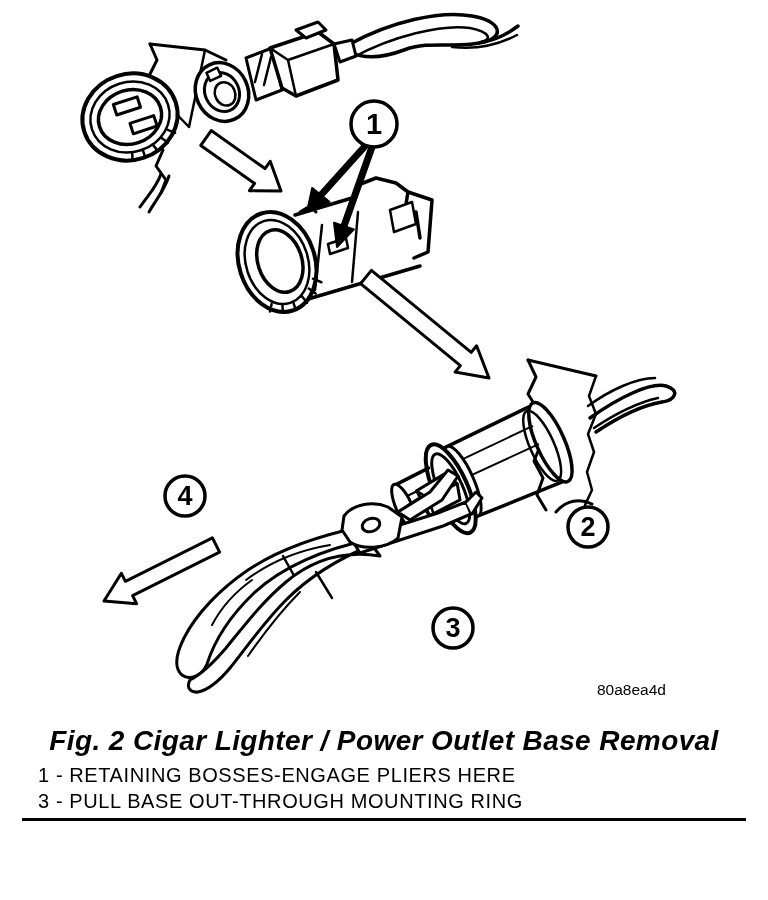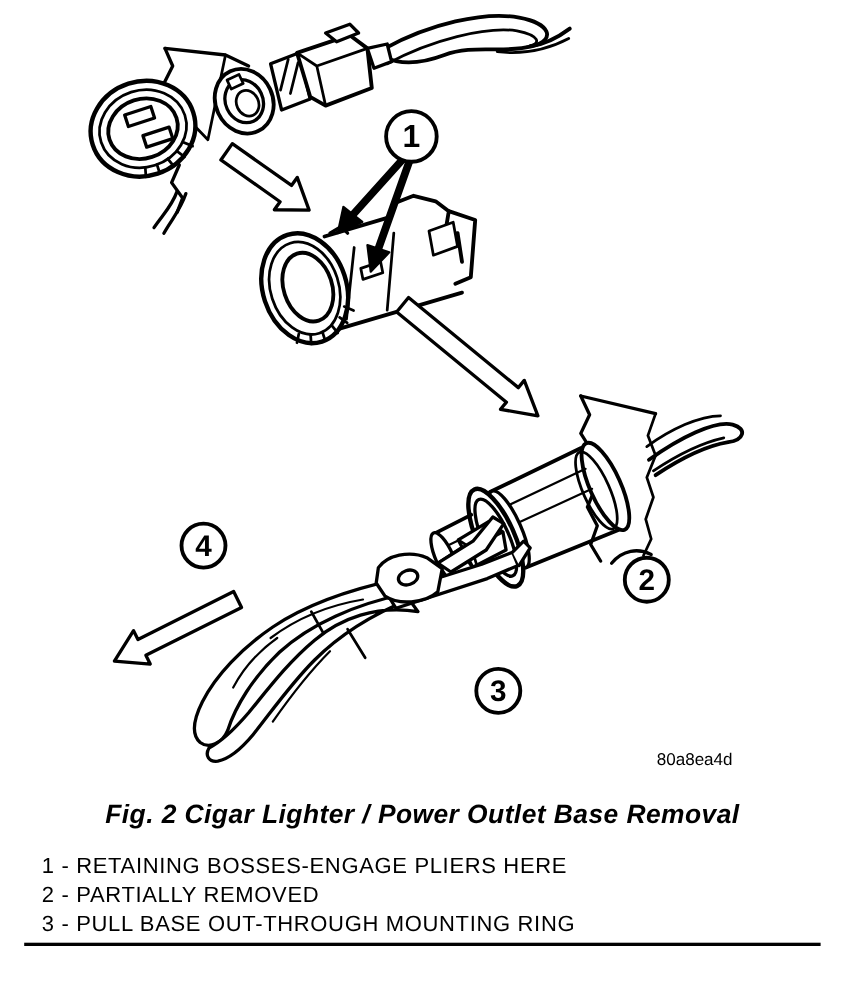--- a/index.html
+++ b/index.html
@@ -6,23 +6,23 @@
   body{
     width:768px;height:900px;background:#ffffff;overflow:hidden;
     font-family:"Liberation Sans",sans-serif;color:#000;
   }
   .fig-wrap{width:768px;height:900px;position:relative;}
   .art{display:block;}
   .caption{
     margin-top:14px;text-align:center;
     font-family:"Liberation Sans",sans-serif;
     font-weight:bold;font-style:italic;
-    font-size:24px;letter-spacing:0.4px;line-height:28px;
+    font-size:28px;letter-spacing:0.4px;line-height:28px;
   }
-  .legend{margin:20px 0 0 38px;}
+  .legend{margin:7px 0 0 38px;}
   .legend-row{
     font-size:20px;line-height:26px;letter-spacing:0.6px;
     white-space:nowrap;
   }
   .rule{
     margin:4px 22px 0 22px;height:0;
     border-top:3px solid #000;
   }
   svg *{vector-effect:none;}
 </style>
@@ -160,18 +160,17 @@
       <text x="185" y="505" text-anchor="middle" font-size="27" font-weight="600" fill="#000" stroke="none">4</text>
     </g>
 
     <text x="597" y="695" font-size="15.5" fill="#000" stroke="none">80a8ea4d</text>
   </svg>
 
   <div class="caption">Fig. 2 Cigar Lighter / Power Outlet Base Removal</div>
 
   <div class="legend">
     <div class="legend-row">1 - RETAINING BOSSES-ENGAGE PLIERS HERE</div>
-    <div class="legend-row">2 - PARTIALLY REMOVED</div>
     <div class="legend-row">3 - PULL BASE OUT-THROUGH MOUNTING RING</div>
   </div>
 
   <div class="rule"></div>
 </div>
 
 </body></html>

